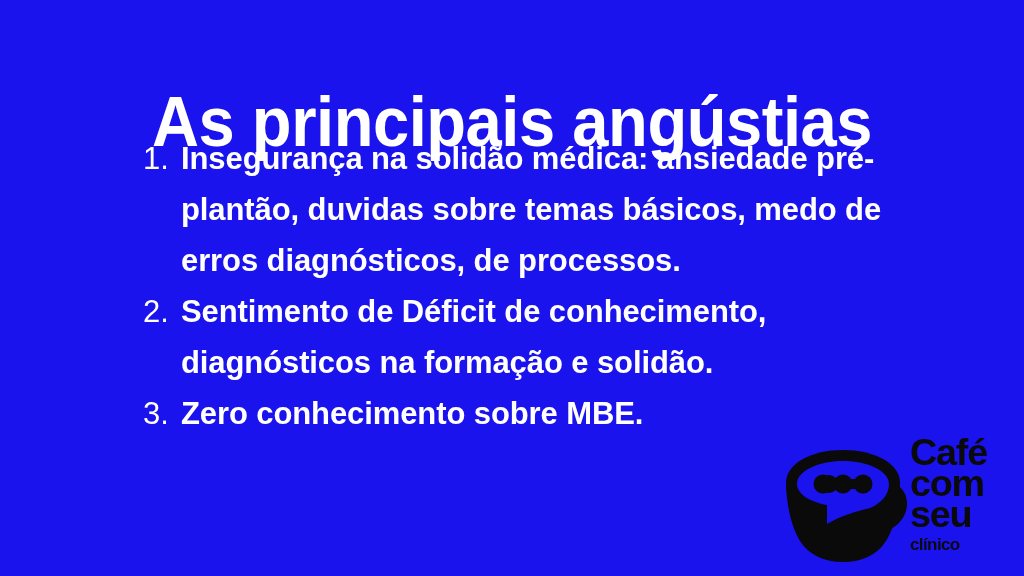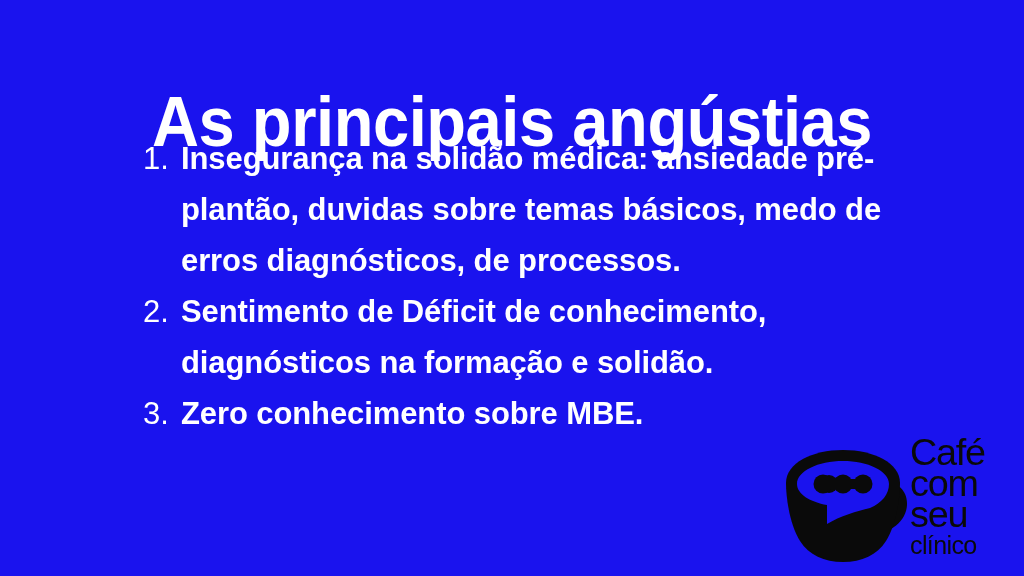--- a/index.html
+++ b/index.html
@@ -98,34 +98,34 @@
   }
 
   #logo-wordmark {
     position: absolute;
     left: 128px;
     top: 0px;
     width: 108px;
     height: 136px;
     color: #0a0a0a;
     font-family: "Liberation Sans", "DejaVu Sans", sans-serif;
-    font-weight: 400;
+    font-weight: 700;
     letter-spacing: -1.2px;
   }
 
   .wm-line {
     display: block;
     font-size: 37px;
     line-height: 31px;
     transform: scaleX(1.02);
     transform-origin: 0 50%;
   }
   .wm-line-small {
     display: block;
-    font-size: 25px;
+    font-size: 17px;
     line-height: 30px;
     letter-spacing: -0.6px;
   }
 </style>
 </head>
 <body>
 
 <div id="slide" style="background: rgb(26, 19, 238);">
 
   <h1 id="slide-title">As principais angústias</h1>

